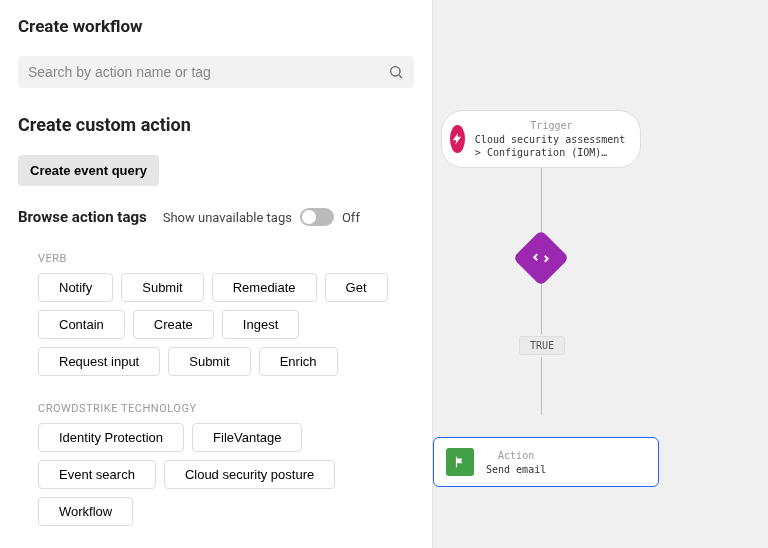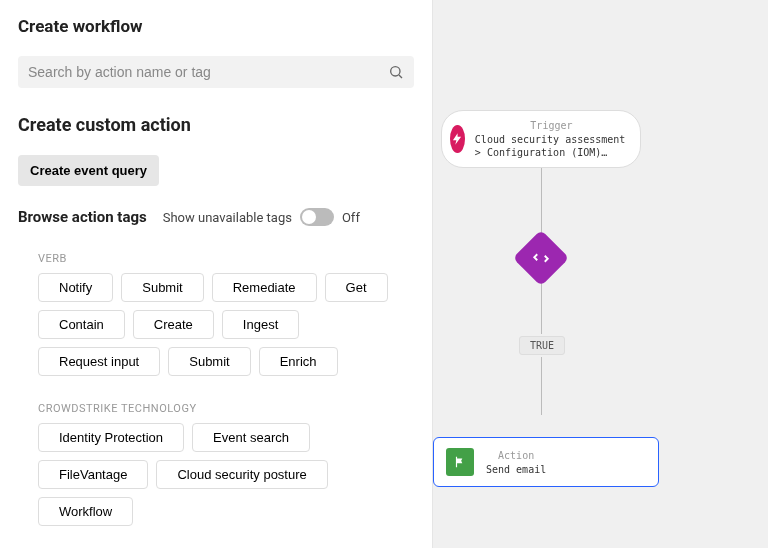--- a/index.html
+++ b/index.html
@@ -244,22 +244,22 @@
         <button class="tag">Submit</button>
         <button class="tag">Enrich</button>
       </div>
   </div>
 
 
   <div class="tag-group">
     <div class="tag-group-label">CROWDSTRIKE TECHNOLOGY</div>
     <div class="tags" id="tech-tags">
         <button class="tag">Identity Protection</button>
+        <button class="tag">FileVantage</button>
         <button class="tag">Event search</button>
-        <button class="tag">FileVantage</button>
         <button class="tag">Cloud security posture</button>
         <button class="tag">Workflow</button>
       </div>
   </div>
 
   <button class="cancel-btn">Cancel</button>
 </div>
 
 <div class="right">
   <div class="canvas">

